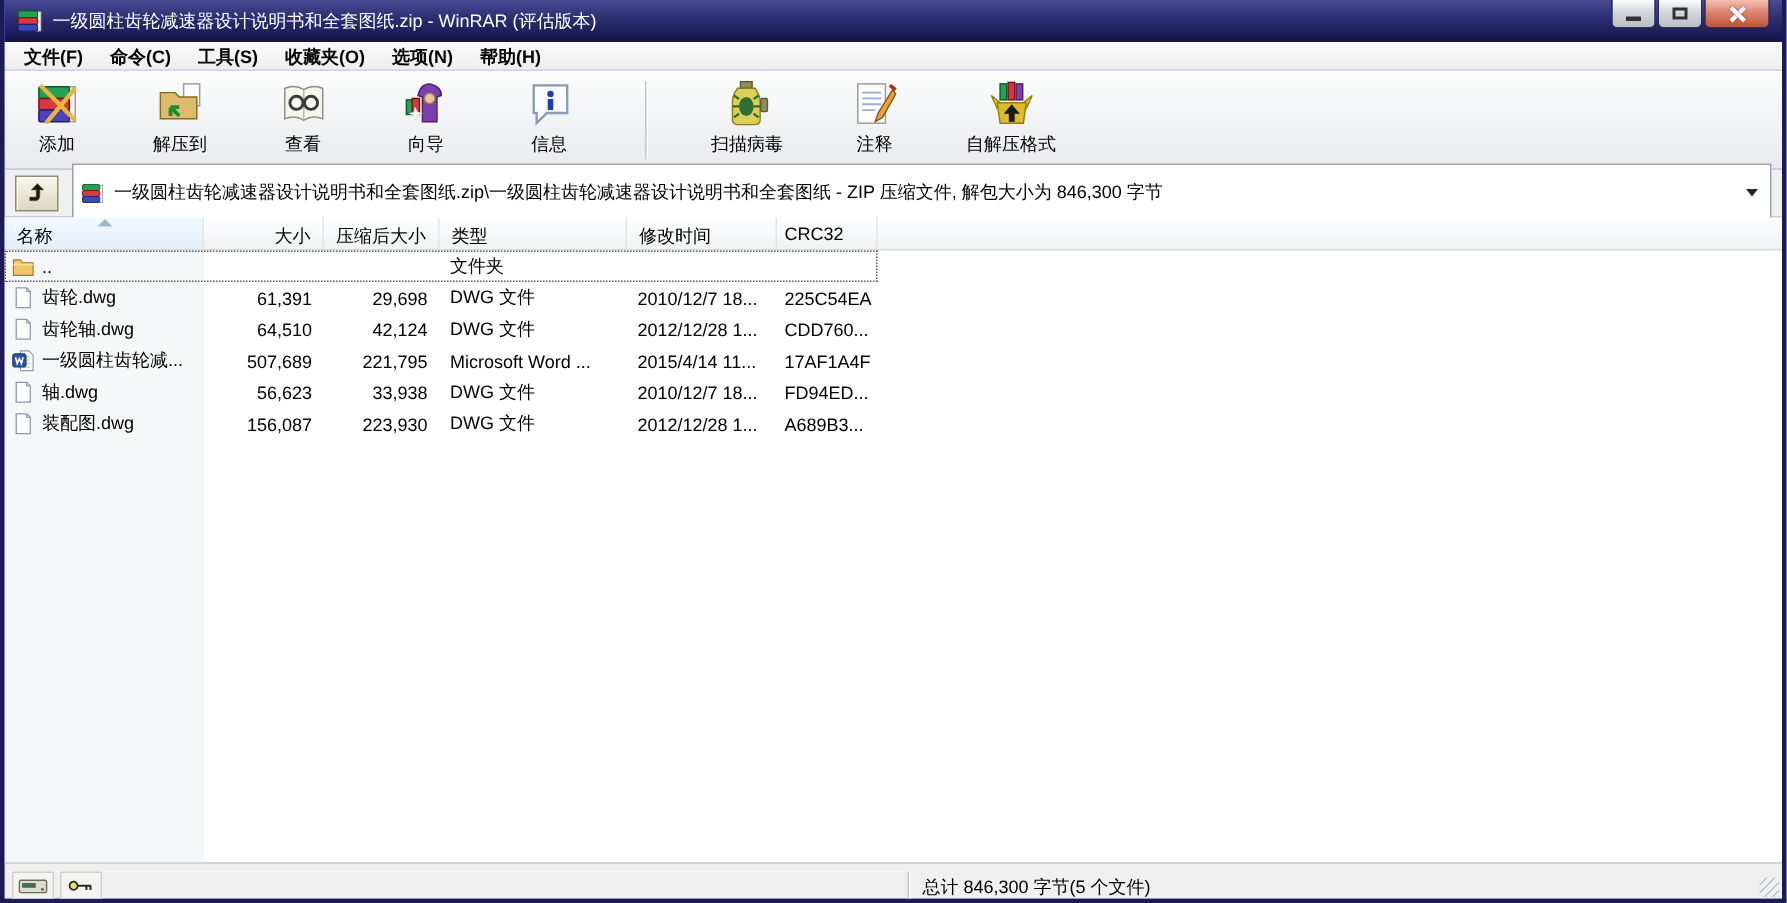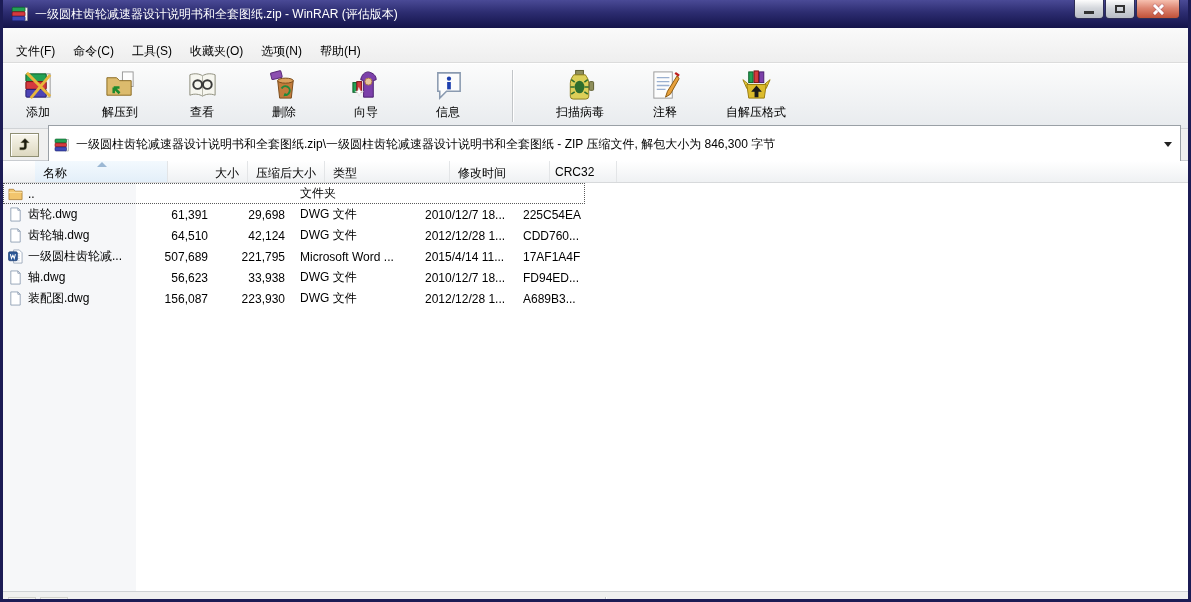--- a/index.html
+++ b/index.html
@@ -29,22 +29,22 @@
   .glyph-min{ width:10px; height:3px; background:#333; margin-top:6px; }
   .glyph-max{ width:10px; height:8px; border:2px solid #333; }
   .glyph-close{ position:relative; width:12px; height:12px; }
   .glyph-close:before,.glyph-close:after{
     content:""; position:absolute; left:5px; top:0; width:3px; height:13px; background:#fff;
     box-shadow:0 0 1px #702; }
   .glyph-close:before{ transform:rotate(45deg);} .glyph-close:after{ transform:rotate(-45deg);}
 
   
   .menubar{
-    height:35px; background:linear-gradient(#fafafa,#eeeeee);
-    border-bottom:1px solid #dcdcdc; display:flex; align-items:flex-end; padding-left:4px;
+    height:19px; background:linear-gradient(#fafafa,#eeeeee);
+    border-bottom:1px solid #dcdcdc; display:flex; align-items:flex-start; padding-left:4px;font-weight:bold;
   }
   .menu-item{ padding:2px 9px; cursor:default; }
 
   
   .toolbar{
     height:66px; background:linear-gradient(#fcfcfc,#e8ebee);
     border-bottom:1px solid #d0d3d6; box-shadow:inset 0 1px 0 #fff;
     display:flex; align-items:flex-start; padding:4px 0 0 8px;gap:28px;
   }
   .tb-btn{
@@ -79,21 +79,21 @@
   .listview{ position:relative; height:430px; background:#fff; overflow:hidden; }
   .sort-strip{ position:absolute; left:0; top:22px; bottom:0; width:133px; background:#f6f7f9; }
   .lv-header{ position:relative; display:flex; height:22px;
     background:linear-gradient(#ffffff,#eff1f3); border-bottom:1px solid #d7d9db; }
   .hcell{ border-right:1px solid #e3e5e7; padding:4px 8px 0 8px; position:relative;
     white-space:nowrap; overflow:hidden; cursor:default; }
   .hcell.sorted{ background:linear-gradient(#f3f9fe,#e3eff9); }
   .sort-arrow{ position:absolute; top:1px; left:62px; width:0; height:0;
     border-left:5px solid transparent; border-right:5px solid transparent;
     border-bottom:5px solid #9cb8d4; }
-  .h-name{ width:133px;margin-left:32px; }
+  .h-name{ width:133px; }
   .h-size{ width:80px; text-align:right; }
   .h-packed{ width:77px; text-align:left; }
   .h-type{ width:125px; }
   .h-mod{ width:100px; }
   .h-crc{ width:67px; padding-left:5px; }
   .h-fill{ flex:1; border-right:none; }
 
   .lv-rows{ position:relative; }
   .lrow{ display:flex; width:582px; height:21px; align-items:center; cursor:default; }
   .lrow.focused{ outline:1px dotted #5a5a5a; outline-offset:-1px; }
@@ -181,30 +181,20 @@
       <svg viewBox="0 0 34 34">
         <path d="M4 6 C9 4 14 5 17 7 C20 5 25 4 30 6 V27 C25 25 20 26 17 28 C14 26 9 25 4 27 Z" fill="#f6f6ef" stroke="#8d8d7c"></path>
         <line x1="17" y1="7" x2="17" y2="28" stroke="#b5b5a8"></line>
         <circle cx="12" cy="16" r="4.5" fill="none" stroke="#3a3a3a" stroke-width="2"></circle>
         <circle cx="22" cy="16" r="4.5" fill="none" stroke="#3a3a3a" stroke-width="2"></circle>
         <path d="M16.5 16 h1.5" stroke="#3a3a3a" stroke-width="2"></path>
       </svg>
       <div class="tb-label">查看</div>
     </div>
 
-    <div class="tb-btn">
-      <svg viewBox="0 0 34 34">
-        <rect x="3" y="3" width="11" height="7" rx="1" fill="#8c4fb0" stroke="#5a2a78" transform="rotate(-14 8 6)"></rect>
-        <path d="M10 12 h16 l-2 18 h-12 z" fill="#c17b3b" stroke="#7a4a1a"></path>
-        <ellipse cx="18" cy="12" rx="8" ry="2.6" fill="#daa05c" stroke="#7a4a1a"></ellipse>
-        <path d="M14 20 a4.5 4.5 0 1 1 2.5 6.5" stroke="#1e8a3c" stroke-width="2" fill="none"></path>
-        <path d="M20 27 l-4 1.4 1.4-4" fill="#1e8a3c"></path>
-      </svg>
-      <div class="tb-label">删除</div>
-    </div>
 
 
     <div class="tb-btn">
       <svg viewBox="0 0 34 34">
         <rect x="3" y="14" width="5" height="10" fill="#23a155" stroke="#0a5c26"></rect>
         <rect x="7" y="13" width="5" height="11" fill="#d53a3e" stroke="#7a1113"></rect>
         <path d="M19 3 c5 1 8 4 8 8 l-3 1 v17 h-10 v-17 l-3-1 c1-5 4-8 8-8 z" fill="#7c40aa" stroke="#4a1f70"></path>
         <circle cx="19" cy="13" r="3.6" fill="#e9c59b" stroke="#a87848"></circle>
         <path d="M9 19 l1.6 3.4 3.4 1 -3.4 1.2 -1.2 3.4 -1.2-3.4 -3.2-1.2 3.2-1 z" fill="#fff" stroke="#d8d8d8" stroke-width="0.5"></path>
       </svg>

